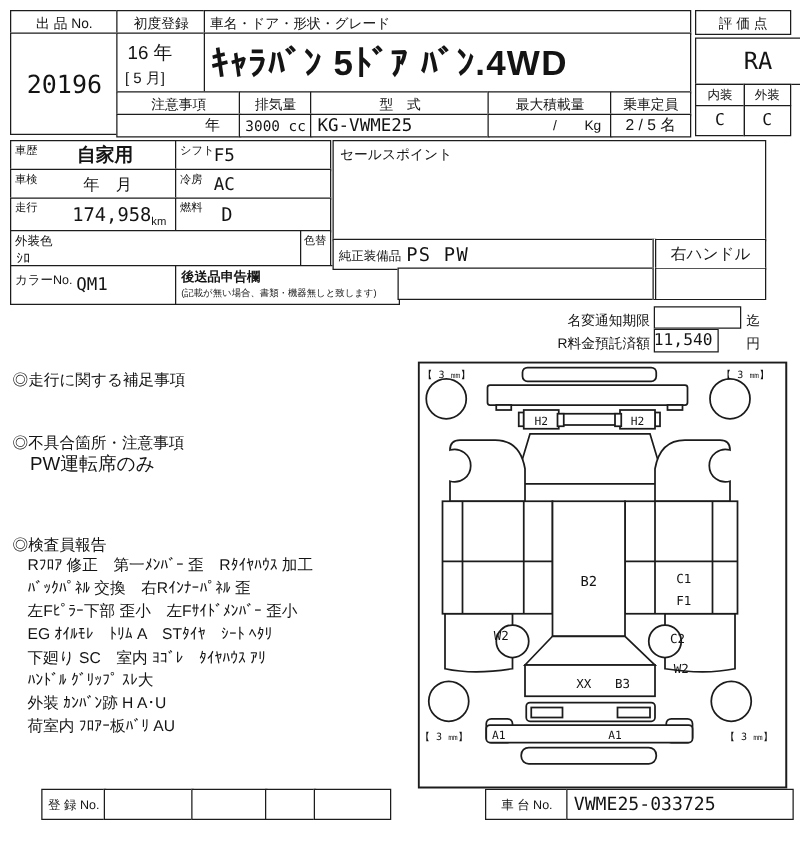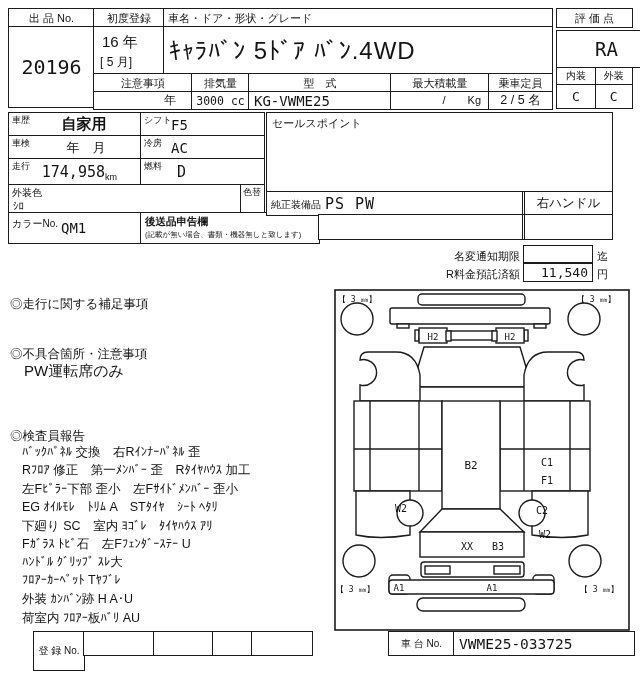--- a/index.html
+++ b/index.html
@@ -25,21 +25,21 @@
 <div class="box" style="left:8px;top:26px;width:87px;height:82px;">
   <span class="cell-val mono" style="font-size:20px;">20196</span>
 </div>
 <div class="box hdr" style="left:93px;top:8px;width:72px;height:20px;">初度登録</div>
 <div class="box" style="left:93px;top:26px;width:72px;height:49px;">
   <span class="txt" style="left:8px;top:6px;font-size:15px;">16 年</span>
   <span class="txt" style="left:6px;top:27px;font-size:12px;">[ 5 月]</span>
 </div>
 <div class="box hdr hdrl" style="left:163px;top:8px;width:390px;height:20px;">車名・ドア・形状・グレード</div>
 <div class="box" style="left:163px;top:26px;width:390px;height:49px;">
-  <span class="cell-val vleft" style="font-size:24px;font-weight:normal;letter-spacing:1px;">ｷｬﾗﾊﾞﾝ 5ﾄﾞｱ ﾊﾞﾝ.4WD</span>
+  <span class="cell-val vleft" style="font-size:28px;font-weight:bold;letter-spacing:1px;">ｷｬﾗﾊﾞﾝ 5ﾄﾞｱ ﾊﾞﾝ.4WD</span>
 </div>
 
 <div class="box hdr" style="left:93px;top:73px;width:100px;height:20px;">注意事項</div>
 <div class="box hdr" style="left:191px;top:73px;width:59px;height:20px;">排気量</div>
 <div class="box hdr" style="left:248px;top:73px;width:144px;height:20px;">型　式</div>
 <div class="box hdr" style="left:390px;top:73px;width:100px;height:20px;">最大積載量</div>
 <div class="box hdr" style="left:488px;top:73px;width:65px;height:20px;text-align:right;">乗車定員</div>
 
 <div class="box" style="left:93px;top:91px;width:100px;height:19px;">
   <span class="cell-val vright" style="font-size:12px;padding-right:16px;">年</span>
@@ -81,21 +81,21 @@
 <div class="box" style="left:8px;top:135px;width:134px;height:25px;">
   <span class="cell-lbl">車検</span>
   <span class="cell-val" style="font-size:13px;padding-left:22px;">年　月</span>
 </div>
 <div class="box" style="left:140px;top:135px;width:125px;height:25px;">
   <span class="cell-lbl">冷房</span>
   <span class="cell-val vleft mono" style="font-size:14px;padding-left:30px;">AC</span>
 </div>
 <div class="box" style="left:8px;top:158px;width:134px;height:28px;">
   <span class="cell-lbl">走行</span>
-  <span class="cell-val" style="justify-content:flex-end;padding-right:24px;">
+  <span class="cell-val" style="justify-content:flex-end;padding-right:8px;">
     <span class="mono" style="font-size:15px;">174,958</span>
       <span style="font-size:9px;align-self:flex-end;padding-bottom:3px;">km</span>
   </span>
 </div>
 <div class="box" style="left:140px;top:158px;width:125px;height:28px;">
   <span class="cell-lbl">燃料</span>
   <span class="cell-val vleft mono" style="font-size:15px;padding-left:36px;">D</span>
 </div>
 <div class="box" style="left:8px;top:184px;width:234px;height:30px;">
   <span class="cell-lbl" style="font-size:10px;">外装色</span>
@@ -123,38 +123,36 @@
 <div class="box" style="left:318px;top:214px;width:206px;height:26px;"></div>
 <div class="box dbl" style="left:522px;top:191px;width:91px;height:25px;">
   <span class="cell-val" style="font-size:12.5px;">右ハンドル</span>
 </div>
 <div class="box dbl" style="left:522px;top:214px;width:91px;height:26px;"></div>
 
 <span class="txt" style="left:415px;top:249px;width:105px;text-align:right;font-size:11px;">名変通知期限</span>
 <div class="box" style="left:523px;top:245px;width:70px;height:18px;"></div>
 <span class="txt" style="left:597px;top:249px;font-size:11px;">迄</span>
 <span class="txt" style="left:415px;top:267px;width:105px;text-align:right;font-size:11px;">R料金預託済額</span>
-<div class="box" style="left:523px;top:263px;width:70px;height:19px;">
+<div class="box" style="left:523px;top:263px;width:52px;height:19px;">
   <span class="cell-val vright mono" style="font-size:13px;padding-right:4px;">11,540</span>
 </div>
 <span class="txt" style="left:597px;top:267px;font-size:11px;">円</span>
 
 <span class="txt" style="left:10px;top:296px;font-size:12.5px;">◎走行に関する補足事項</span>
 <span class="txt" style="left:10px;top:346px;font-size:12.5px;">◎不具合箇所・注意事項</span>
 <span class="txt" style="left:24px;top:362px;font-size:15px;">PW運転席のみ</span>
 <span class="txt" style="left:10px;top:428px;font-size:12.5px;">◎検査員報告</span>
 <div class="nob" style="left:22px;top:444px;width:312px;">
+  <div class="note-line">Rﾌﾛｱ 修正　第一ﾒﾝﾊﾞｰ 歪　Rﾀｲﾔﾊｳｽ 加工</div>
   <div class="note-line">ﾊﾞｯｸﾊﾟﾈﾙ 交換　右Rｲﾝﾅｰﾊﾟﾈﾙ 歪</div>
-  <div class="note-line">Rﾌﾛｱ 修正　第一ﾒﾝﾊﾞｰ 歪　Rﾀｲﾔﾊｳｽ 加工</div>
   <div class="note-line">左Fﾋﾟﾗｰ下部 歪小　左Fｻｲﾄﾞﾒﾝﾊﾞｰ 歪小</div>
   <div class="note-line">EG ｵｲﾙﾓﾚ　ﾄﾘﾑ A　STﾀｲﾔ　ｼｰﾄ ﾍﾀﾘ</div>
   <div class="note-line">下廻り SC　室内 ﾖｺﾞﾚ　ﾀｲﾔﾊｳｽ ｱﾘ</div>
-  <div class="note-line">Fｶﾞﾗｽ ﾄﾋﾞ石　左Fﾌｪﾝﾀﾞｰｽﾃｰ U</div>
   <div class="note-line">ﾊﾝﾄﾞﾙ ｸﾞﾘｯﾌﾟ ｽﾚ大</div>
-  <div class="note-line">ﾌﾛｱｰｶｰﾍﾟｯﾄ Tﾔﾌﾞﾚ</div>
   <div class="note-line">外装 ｶﾝﾊﾞﾝ跡 H A･U</div>
   <div class="note-line">荷室内 ﾌﾛｱｰ板ﾊﾞﾘ AU</div>
 </div>
 
 <svg class="nob" style="left:334px;top:289px;" width="297" height="343" viewBox="0 0 297 343">
   <g fill="#ffffff" stroke="#1c1c1c" stroke-width="1.4">
     <rect x="1" y="1" width="294" height="340" fill="none" stroke-width="1.6"></rect>
 
     <circle cx="23" cy="30" r="16"></circle>
     <circle cx="250" cy="30" r="16"></circle>
@@ -220,21 +218,21 @@
   <text x="213" y="195" font-size="10" text-anchor="middle">F1</text>
   <text x="67" y="223" font-size="10" text-anchor="middle">W2</text>
   <text x="208" y="225" font-size="10" text-anchor="middle">C2</text>
   <text x="211" y="249" font-size="10" text-anchor="middle">W2</text>
   <text x="133" y="261" font-size="10" text-anchor="middle">XX</text>
   <text x="164" y="261" font-size="10" text-anchor="middle">B3</text>
   <text x="65" y="302" font-size="9" text-anchor="middle">A1</text>
   <text x="158" y="302" font-size="9" text-anchor="middle">A1</text>
 </svg>
 
-<div class="box hdr" style="left:33px;top:631px;width:52px;height:40px;font-size:10px;">登 録 No.</div>
+<div class="box hdr" style="left:33px;top:631px;width:52px;height:25px;font-size:10px;">登 録 No.</div>
 <div class="box" style="left:83px;top:631px;width:72px;height:25px;"></div>
 <div class="box" style="left:153px;top:631px;width:61px;height:25px;"></div>
 <div class="box" style="left:212px;top:631px;width:41px;height:25px;"></div>
 <div class="box" style="left:251px;top:631px;width:62px;height:25px;"></div>
 
 <div class="box hdr" style="left:388px;top:631px;width:67px;height:25px;font-size:10px;">車 台 No.</div>
 <div class="box" style="left:453px;top:631px;width:182px;height:25px;">
   <span class="cell-val vleft mono" style="font-size:14.5px;">VWME25-033725</span>
 </div>
 

